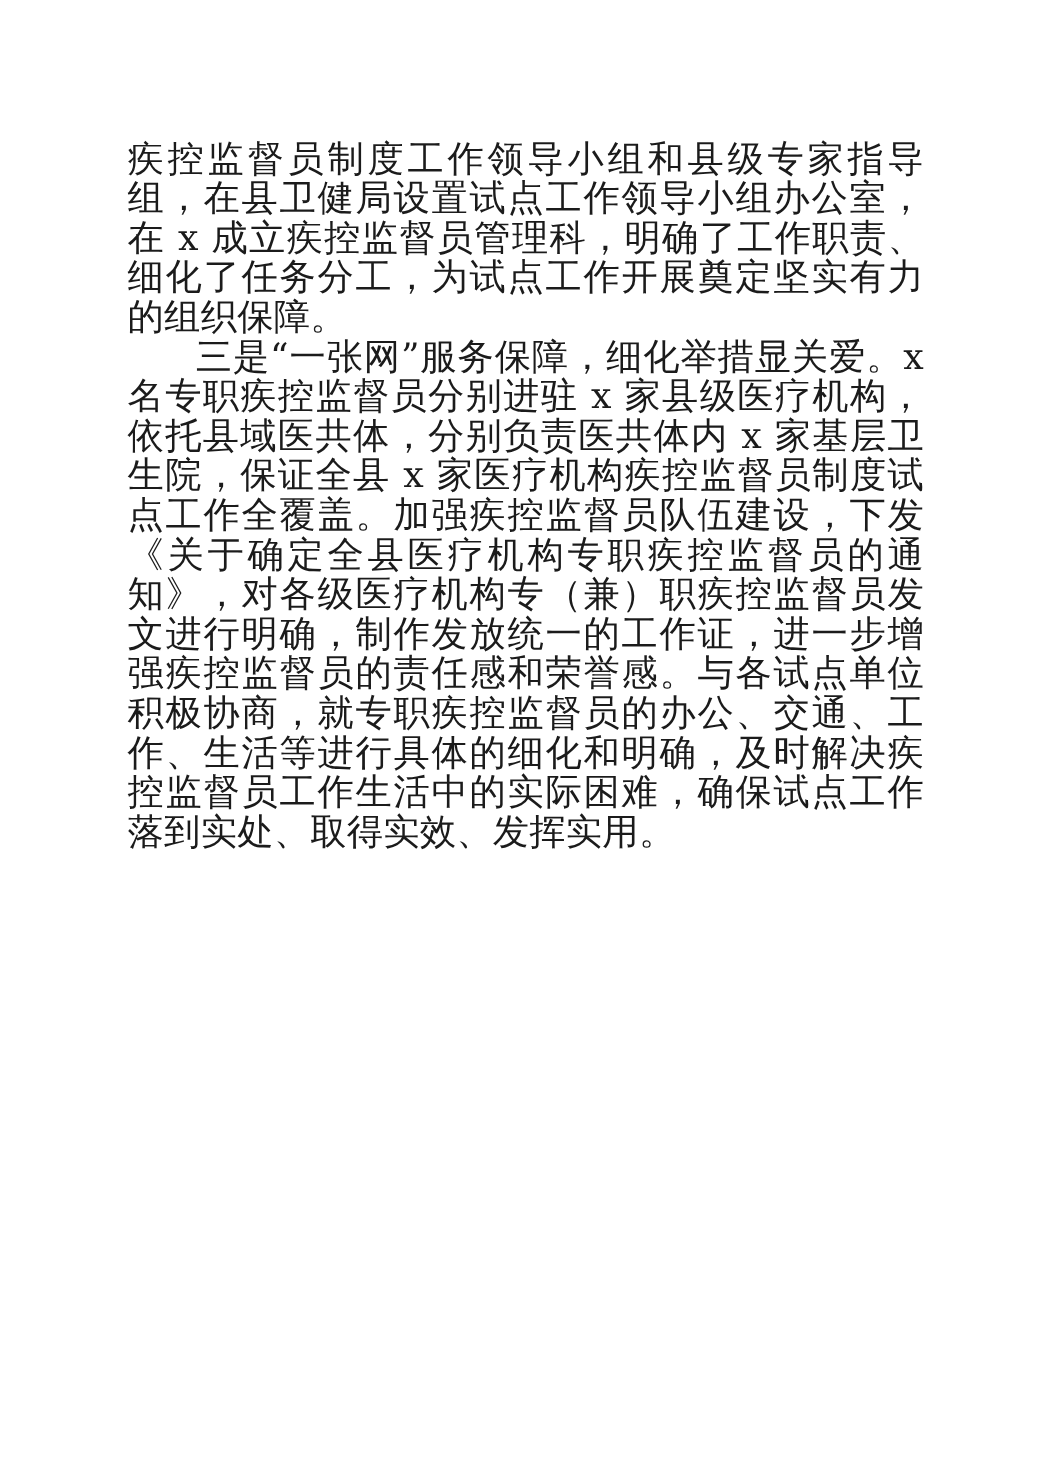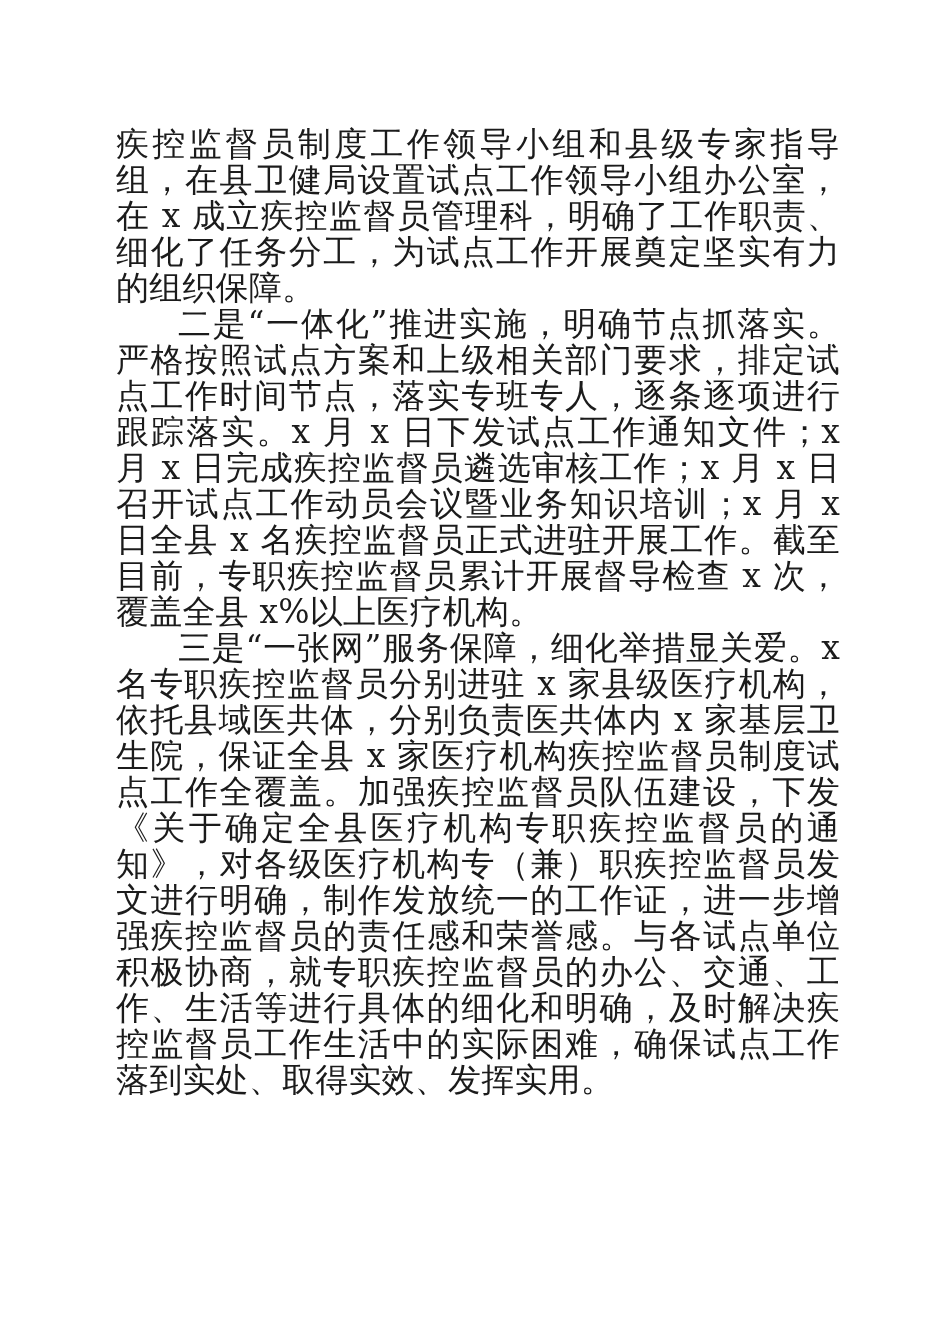--- a/index.html
+++ b/index.html
@@ -41,17 +41,16 @@
   .para + .para {
     margin-top: 0;
   }
 </style>
 </head>
 <body>
 
 <div class="page">
   <div class="doc-body">
     <p class="para">疾控监督员制度工作领导小组和县级专家指导组，在县卫健局设置试点工作领导小组办公室，在 x 成立疾控监督员管理科，明确了工作职责、细化了任务分工，为试点工作开展奠定坚实有力的组织保障。</p>
-    <p class="para indent">二是“一体化”推进实施，明确节点抓落实。严格按照试点方案和上级相关部门要求，排定试点工作时间节点，落实专班专人，逐条逐项进行跟踪落实。x 月 x 日下发试点工作通知文件；x 月 x 日完成疾控监督员遴选审核工作；x 月 x 日召开试点工作动员会议暨业务知识培训；x 月 x 日全县 x 名疾控监督员正式进驻开展工作。截至目前，专职疾控监督员累计开展督导检查 x 次，覆盖全县 x%以上医疗机构。</p>
     <p class="para indent">三是“一张网”服务保障，细化举措显关爱。x 名专职疾控监督员分别进驻 x 家县级医疗机构，依托县域医共体，分别负责医共体内 x 家基层卫生院，保证全县 x 家医疗机构疾控监督员制度试点工作全覆盖。加强疾控监督员队伍建设，下发《关于确定全县医疗机构专职疾控监督员的通知》，对各级医疗机构专（兼）职疾控监督员发文进行明确，制作发放统一的工作证，进一步增强疾控监督员的责任感和荣誉感。与各试点单位积极协商，就专职疾控监督员的办公、交通、工作、生活等进行具体的细化和明确，及时解决疾控监督员工作生活中的实际困难，确保试点工作落到实处、取得实效、发挥实用。</p>
 
   </div>
 </div>
 
 </body></html>

